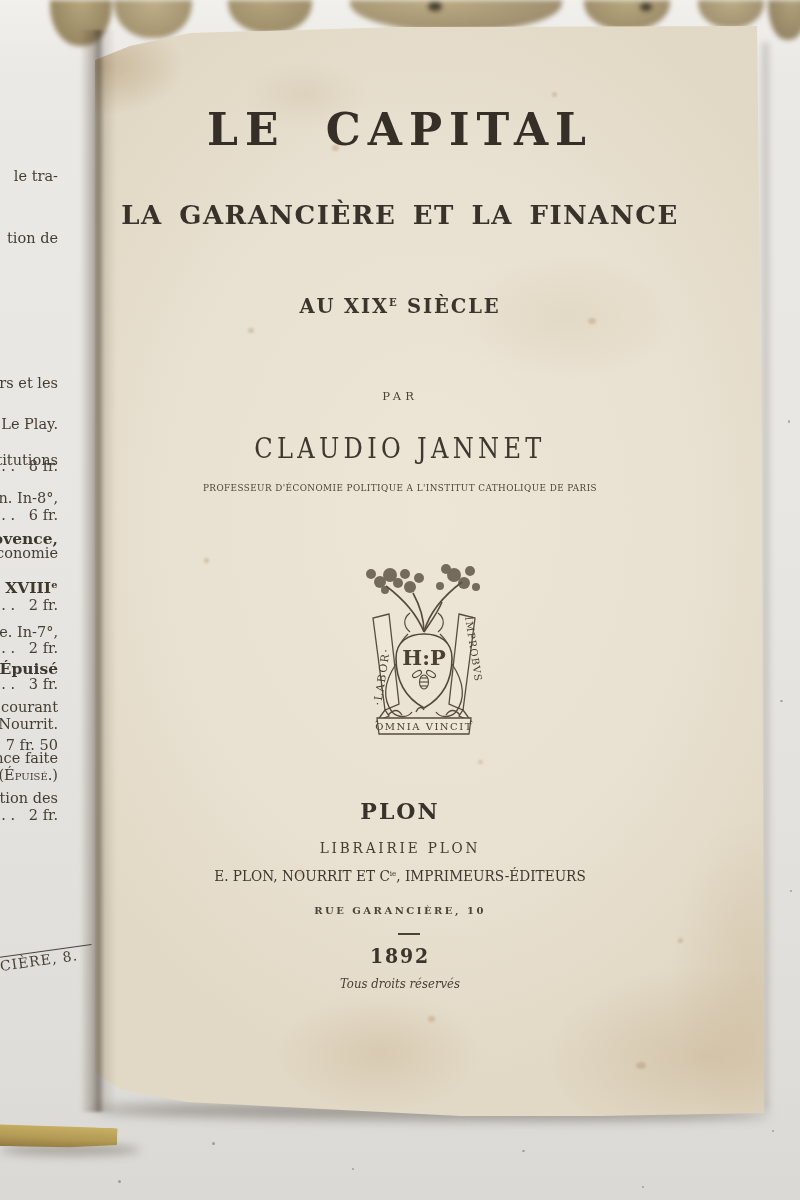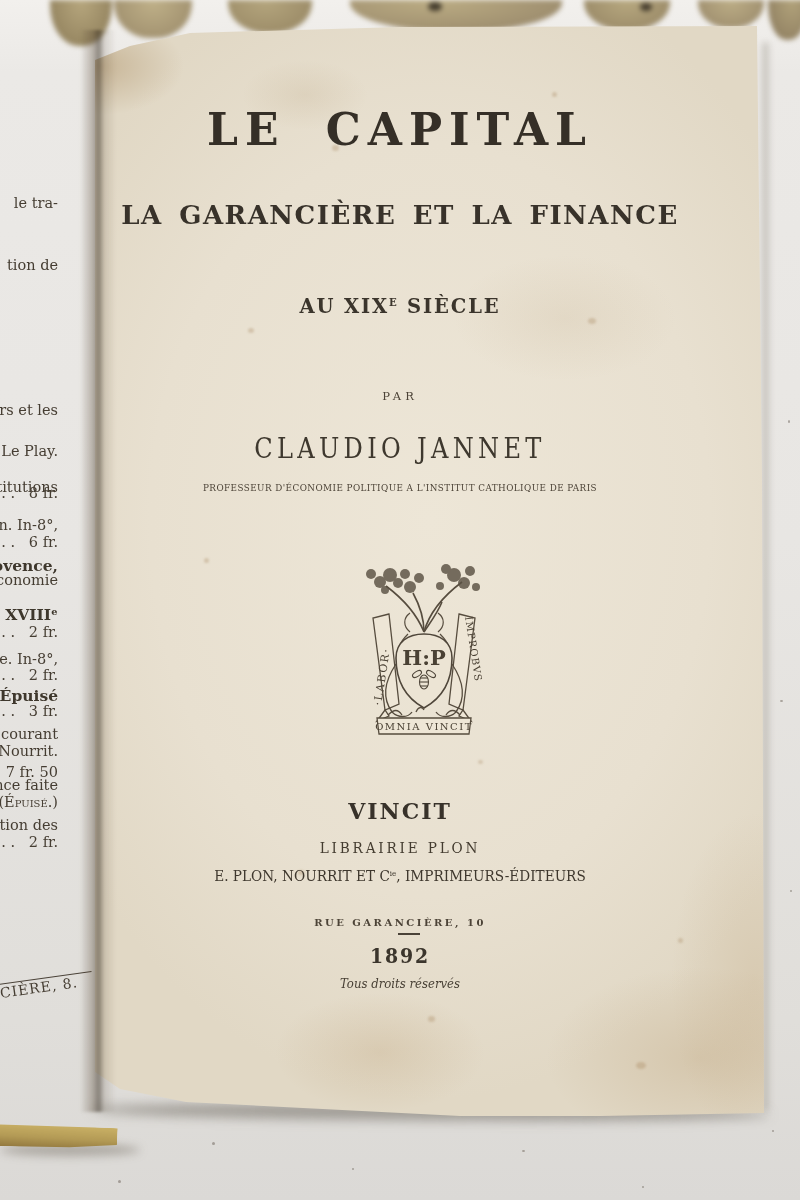--- a/index.html
+++ b/index.html
@@ -10,21 +10,21 @@
   .books{position:absolute;left:0;top:0;width:800px;height:60px;filter:blur(2.5px);}
   .bk{position:absolute;top:0;border-radius:0 0 46% 46%/0 0 90% 90%;}
   .hole{position:absolute;border-radius:50%;background:#453d2e;}
   
   .left-page{position:absolute;left:0;top:0;width:120px;height:1080px;
     clip-path:polygon(0px 48px,42px 45px,88px 40px,94px 320px,96px 800px,100px 1042px,112px 1080px,88px 1102px,30px 1127px,0px 1136px);
     background:
       radial-gradient(ellipse 90px 60px at 78px 70px,rgba(168,136,90,.35),rgba(168,136,90,0) 70%),
       radial-gradient(ellipse 70px 120px at 30px 860px,rgba(170,140,95,.12),transparent 70%),
       linear-gradient(97deg,#f0e9db 0%,#ebe4d4 55%,#dfd4c0 78%,#c4b69c 92%,#99real 0) no-repeat,
-      linear-gradient(97deg,#f0e9db 0%,#ebe4d4 55%,#dfd4c0 78%,#c4b69c 92%,#9a8c74 100%); margin-top: 27px;}
+      linear-gradient(97deg,#f0e9db 0%,#ebe4d4 55%,#dfd4c0 78%,#c4b69c 92%,#9a8c74 100%);}
   .frag{position:absolute;right:62px;white-space:pre;font-size:14.5px;color:#453d32;}
   .frag.b{font-weight:bold;font-size:15.5px;color:#3e372c;}
   .frag.sc{font-variant:small-caps;}
   .frag-rule{position:absolute;left:-10px;top:951px;width:102px;border-top:1.6px solid #4a4238;transform:rotate(-8deg);}
   .frag-imprint{position:absolute;left:0px;top:958px;white-space:nowrap;font-size:14px;letter-spacing:1px;
     color:#453d32;transform:rotate(-8deg);transform-origin:left center;}
   
   .gutter{position:absolute;left:80px;top:30px;width:36px;height:1082px;filter:blur(1.5px);
     background:linear-gradient(to right,rgba(80,65,45,0),rgba(80,65,45,.32) 35%,rgba(48,38,26,.5) 52%,rgba(80,65,45,.15) 68%,rgba(80,65,45,0));}
   
@@ -51,21 +51,21 @@
   .t3{top:293px;font-size:21px;font-weight:bold;letter-spacing:2px;transform:scaleX(.93);color:#3b352c;}
   .sup{font-size:.52em;vertical-align:.62em;}
   .gap{margin-left:9px;}
   .par{top:389px;font-size:11.5px;letter-spacing:4px;color:#4c4337;}
   .author{top:432px;font-size:28px;letter-spacing:5px;transform:scaleX(.86);color:#3e382e;}
   .affil{top:482px;font-size:10px;letter-spacing:.5px;transform:scaleX(.88);color:#4c4337;}
   .emblem{position:absolute;left:50%;top:560px;margin-left:-58px;}
   .city{top:798px;font-size:22px;font-weight:bold;letter-spacing:2px;color:#38322a;}
   .publisher{top:840px;font-size:14.5px;letter-spacing:3px;transform:scaleX(.94);color:#443c30;}
   .imprintline{top:867px;font-size:15.5px;transform:scaleX(.88);color:#3e372d;}
-  .address{top:905px;font-size:10px;font-weight:bold;letter-spacing:2.5px;color:#4c4337;margin-top:12px;}
+  .address{top:905px;font-size:10px;font-weight:bold;letter-spacing:2.5px;color:#4c4337;}
   .dash{position:absolute;top:933px;left:398px;width:22px;border-top:2px solid #4a4238;}
   .year{top:943px;font-size:21px;font-weight:bold;letter-spacing:2px;transform:scaleX(.9);color:#3b352c;}
   .rights{top:976px;font-size:13px;font-style:italic;transform:scaleX(.9);color:#473f34;}
   .board{position:absolute;left:0;top:1122px;width:118px;height:24px;filter:blur(.6px);
     transform:rotate(3deg);transform-origin:left top;
     background:linear-gradient(180deg,#c9b065 0%,#b39a55 55%,#93793f 100%);
     clip-path:polygon(0 10%,100% 0,100% 70%,60% 90%,0 100%);}
   .speck{position:absolute;border-radius:50%;background:rgba(105,96,85,.5);}
   svg text{font-family:"DejaVu Serif","Liberation Serif",serif;fill:#4a4134;}
 </style>
@@ -100,21 +100,21 @@
     <div class="frag" style="top:375px">rs et les</div>
     <div class="frag" style="top:416px">Le Play.</div>
     <div class="frag" style="top:458px">. .   8 fr.</div>
     <div class="frag" style="top:452px">titutions</div>
     <div class="frag" style="top:490px">on. In-8°,</div>
     <div class="frag" style="top:507px">. .   6 fr.</div>
     <div class="frag b" style="top:529px">ovence,</div>
     <div class="frag" style="top:545px">conomie</div>
     <div class="frag b" style="top:578px">XVIIIᵉ</div>
     <div class="frag" style="top:597px">. .   2 fr.</div>
-    <div class="frag" style="top:624px">e. In-8°,</div>
+    <div class="frag" style="top:624px">e. In-7°,</div>
     <div class="frag" style="top:640px">. .   2 fr.</div>
     <div class="frag b" style="top:659px">Épuisé</div>
     <div class="frag" style="top:676px">. .   3 fr.</div>
     <div class="frag" style="top:699px">u courant</div>
     <div class="frag" style="top:716px">t Nourrit.</div>
     <div class="frag" style="top:737px">7 fr. 50</div>
     <div class="frag" style="top:750px">ence faite</div>
     <div class="frag sc" style="top:767px">. (Épuisé.)</div>
     <div class="frag" style="top:790px">ection des</div>
     <div class="frag" style="top:807px">. .   2 fr.</div>
@@ -194,21 +194,21 @@
         <path d="M94,104 C106,122 108,138 98,152 C92,158 82,158 78,152"></path>
         <path d="M30,155 C36,149 40,149 44,155"></path>
         <path d="M88,155 C92,149 97,149 102,155"></path>
         <path d="M58,152 C60,147 64,146 66,150"></path>
       </g>
       <text transform="translate(23,146) rotate(-81)" font-size="11" letter-spacing="1.5">·LABOR·</text>
       <text transform="translate(107,57) rotate(81)" font-size="10" letter-spacing="1">IMPROBVS</text>
       <text x="66" y="170" text-anchor="middle" font-size="10" letter-spacing="1.5">OMNIA VINCIT</text>
     </svg>
 
-    <div class="line city">VINCIT</div>
+    <div class="line city">PLON</div>
     <div class="line publisher">LIBRAIRIE PLON</div>
     <div class="line imprintline">
       <span>E. PLON, NOURRIT ET C</span><span class="sup">ie</span><span>, IMPRIMEURS-ÉDITEURS</span>
     </div>
     <div class="line address">RUE GARANCIÈRE, 10</div>
     <div class="dash"></div>
     <div class="line year">1892</div>
     <div class="line rights">Tous droits réservés</div>
   </div>
 

